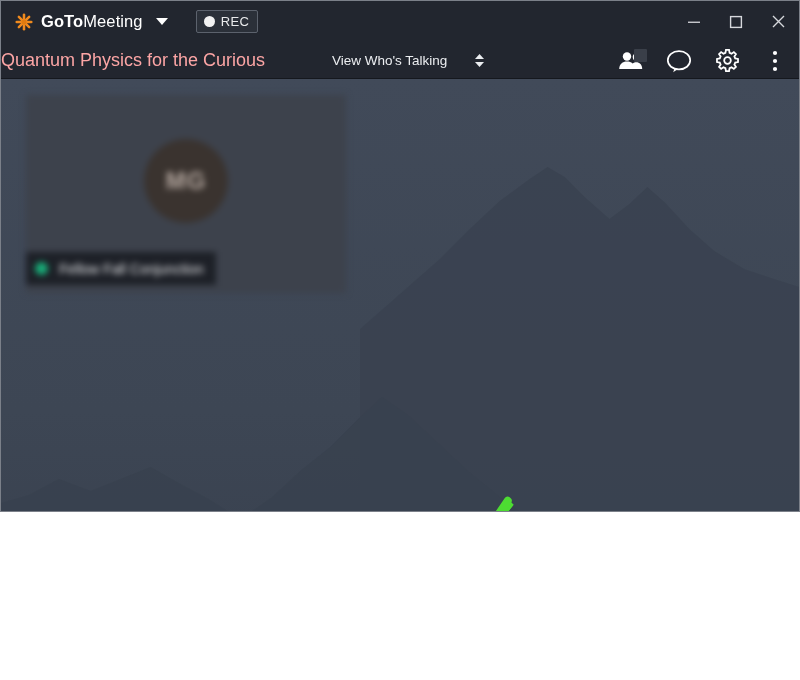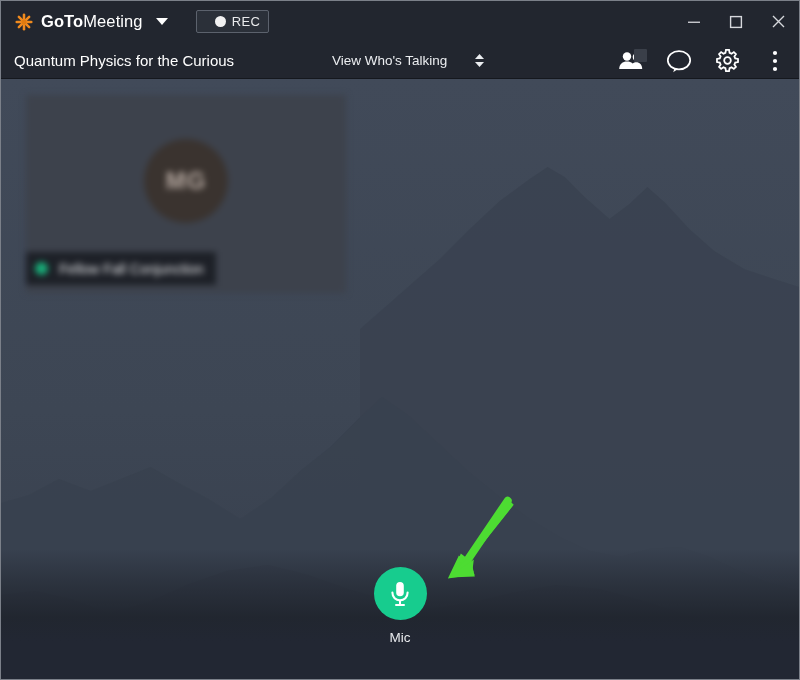--- a/index.html
+++ b/index.html
@@ -8,21 +8,21 @@
     background: #ffffff;
   }
   body {
     font-family: "Liberation Sans", sans-serif;
     -webkit-font-smoothing: antialiased;
   }
 
   #app-window {
     position: relative;
     width: 800px;
-    height: 680px;
+    height: 512px;
     overflow: hidden;
     background: #2b2f38;
     box-sizing: border-box;
     border: 1px solid #7b8089;
   }
 
   
   .titlebar {
     position: absolute;
     left: 0; top: 0;
@@ -58,21 +58,21 @@
     border-right: 6px solid transparent;
     border-top: 7px solid #ffffff;
     margin-left: 5px;
   }
   .rec-button {
     margin-left: 28px;
     height: 23px;
     display: flex;
     align-items: center;
     gap: 6px;
-    padding: 0 8px 0 18px;
+    padding: 0 8px 0 7px;
     border: 1px solid #5c626d;
     border-radius: 2px;
     background: #2b3039;
     box-sizing: border-box;
   }
   .rec-dot {
     width: 11px; height: 11px;
     border-radius: 50%;
     background: #f2f2f2;
     flex: none;
@@ -104,23 +104,23 @@
     width: 100%;
     height: 37px;
     background: #22262f;
     border-bottom: 1px solid #15181e;
     box-sizing: border-box;
     display: flex;
     align-items: center;
   }
   .meeting-title {
     position: absolute;
-    left: 13px;
-    font-size: 15px;
-    color: #ffffff;
+    left: 0;
+    font-size: 18px;
+    color: #fca5a5;
     white-space: nowrap;
   }
   .whos-talking {
     position: absolute;
     left: 331px;
     display: flex;
     align-items: center;
     gap: 27px;
   }
   .whos-talking-label {

